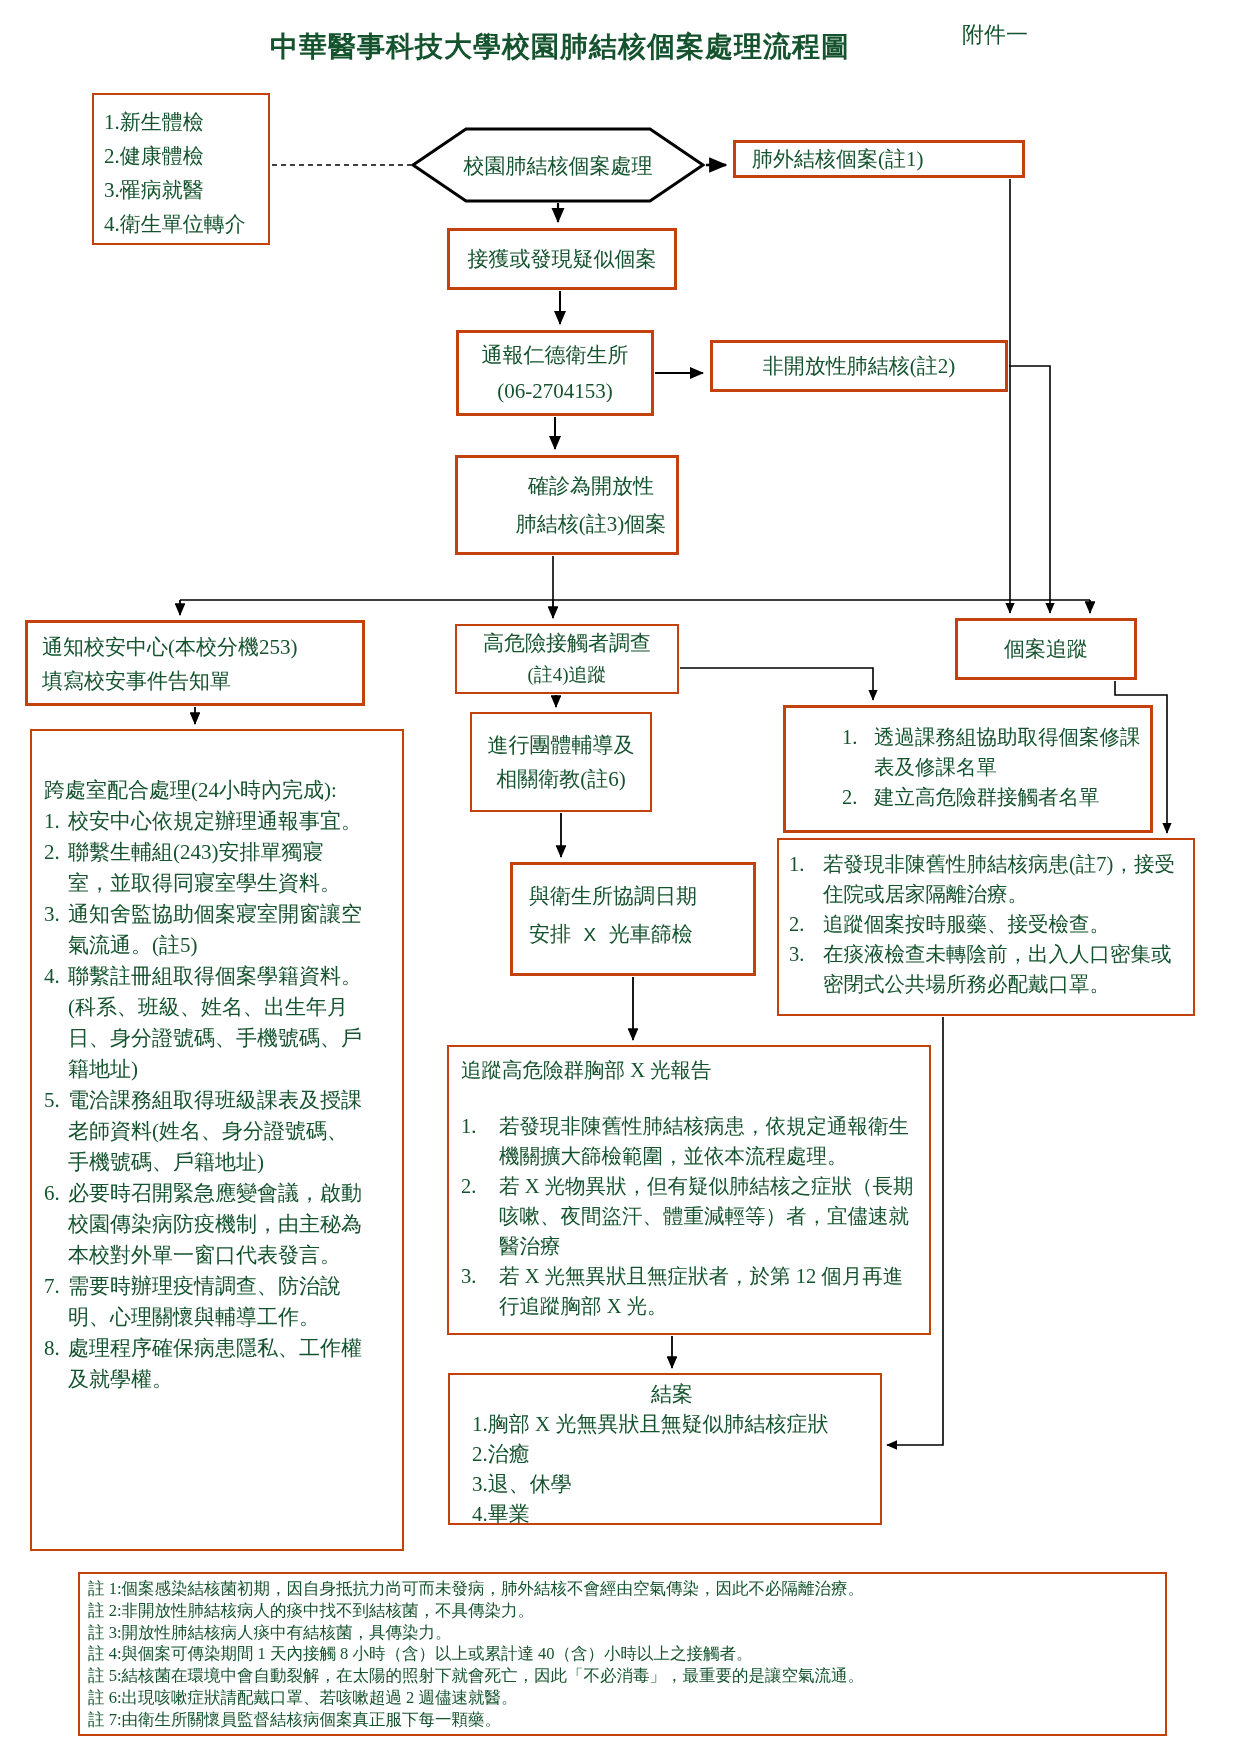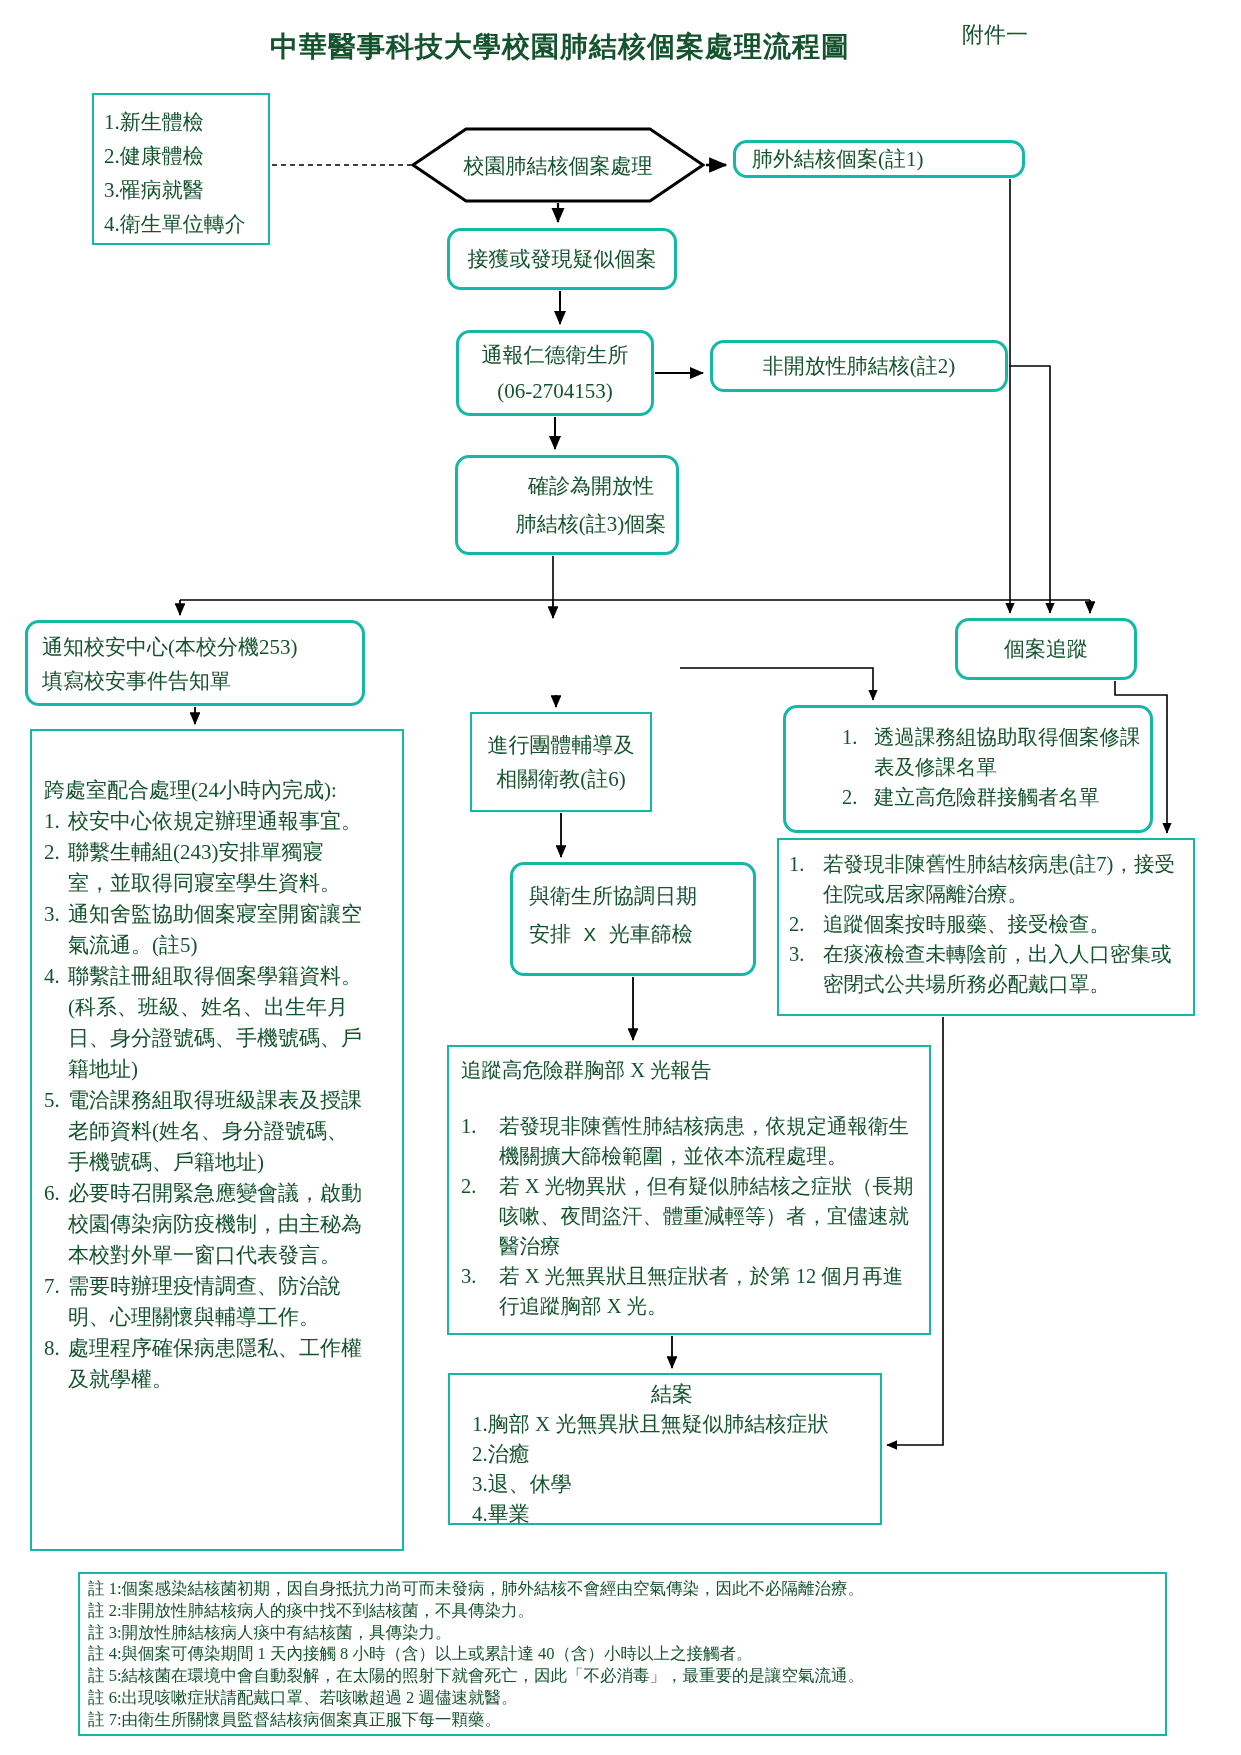--- a/index.html
+++ b/index.html
@@ -1,22 +1,22 @@
 <!DOCTYPE html>
 <html><head>
 <meta charset="utf-8">
 <style>
   html,body { margin:0; padding:0; background:#fff; }
   .canvas {
     position:relative; width:1241px; height:1755px; background:#ffffff;
     font-family:"Liberation Serif","DejaVu Serif",serif; color:#14532d;
     overflow:hidden;
   }
-  .box { position:absolute; box-sizing:border-box; border:2px solid #14b8a6; background:#fff; font-size:21px; }
-  .b3 { border-width:3px;border-radius:14px; }
+  .box { position:absolute; box-sizing:border-box; border:2px solid #c2410c; background:#fff; font-size:21px; }
+  .b3 { border-width:3px; }
   .center { display:flex; flex-direction:column; justify-content:center; align-items:center; text-align:center; }
   .title {
     position:absolute; left:140px; top:28px; width:840px; text-align:center;
     font-size:28px; font-weight:bold; letter-spacing:1px;
   }
   .attach { position:absolute; left:962px; top:20px; font-size:22px; }
   .svglayer { position:absolute; left:0; top:0; width:1241px; height:1755px; }
   .srcline { line-height:34px; }
   .nrow { display:flex; align-items:flex-start; }
   .nrow .num { flex:0 0 auto; }
@@ -120,20 +120,24 @@
   <div class="box b3 center" style="left:455px; top:455px; width:224px; height:100px; line-height:38px;padding-left:48px;">
     <div>確診為開放性</div>
     <div>肺結核(註3)個案</div>
   </div>
 
   <div class="box b3" style="left:25px; top:620px; width:340px; height:86px; padding:7px 0 16px 14px; line-height:34px;">
     <div>通知校安中心(本校分機253)</div>
     <div>填寫校安事件告知單</div>
   </div>
 
+  <div class="box center" style="left:455px; top:624px; width:224px; height:70px; line-height:32px;">
+    <div>高危險接觸者調查</div>
+    <div class="small-note">(註4)追蹤</div>
+  </div>
 
   <div class="box b3 center" style="left:955px; top:618px; width:182px; height:62px;">
     <span>個案追蹤</span>
   </div>
 
   <div class="box cross-box" style="left:30px; top:729px; width:374px; height:822px;">
     <div>跨處室配合處理(24小時內完成):</div>
     <div class="nrow">
       <span class="num">1.</span>
       <span class="txt">校安中心依規定辦理通報事宜。</span>

